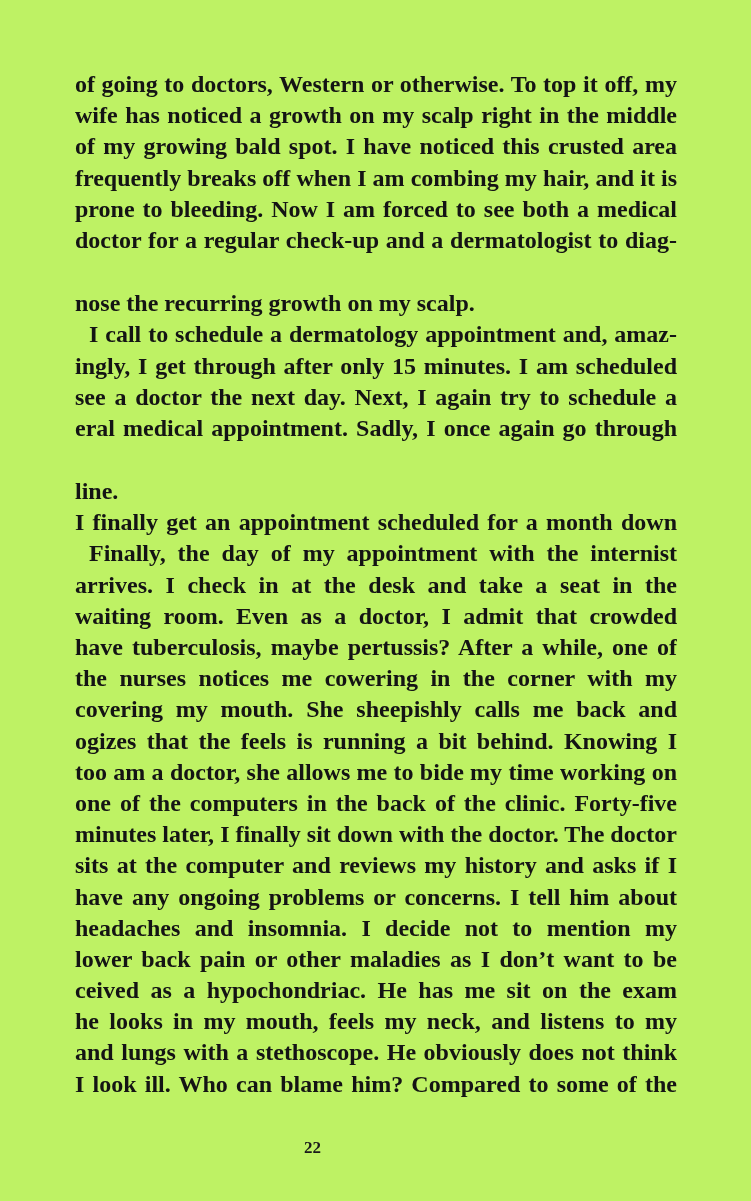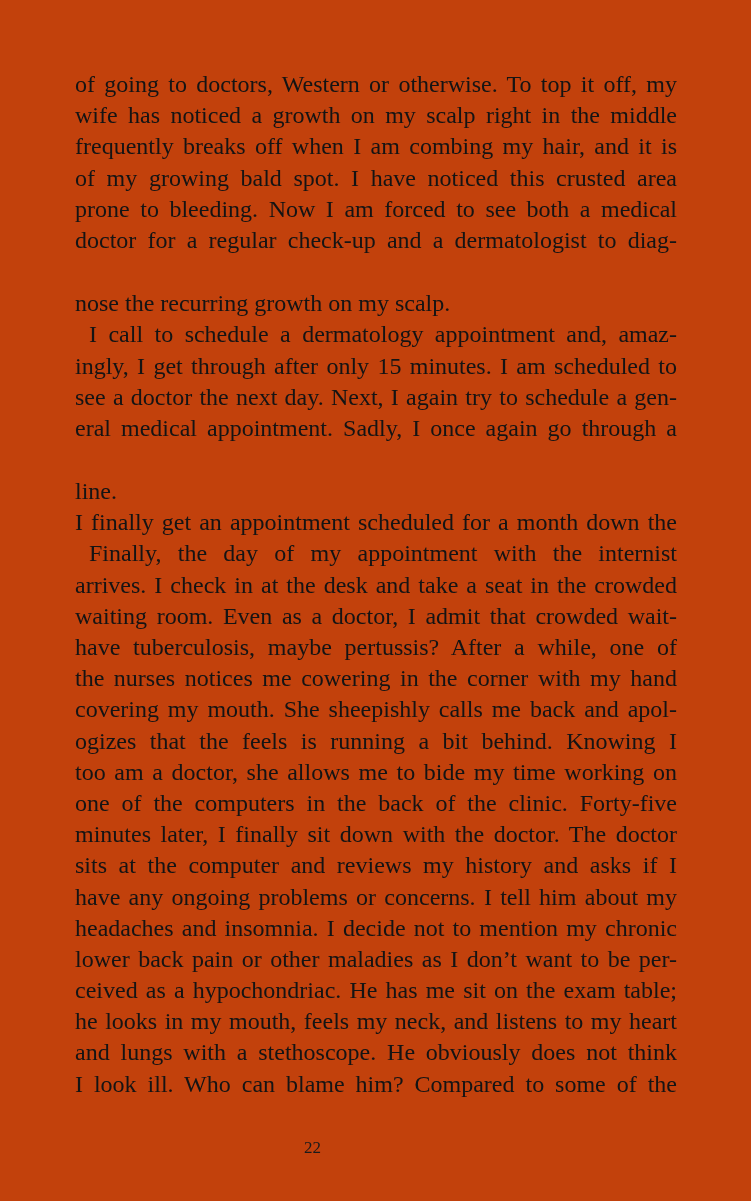--- a/index.html
+++ b/index.html
@@ -11,21 +11,22 @@
     width: 751px;
     height: 1201px;
     position: relative;
     font-family: "Liberation Serif", "DejaVu Serif", serif;
     color: #141414;
     overflow: hidden;
   }
   .page {
     position: absolute;
     inset: 0;
-    background: #c2410c;
+    background: #bef264;
+    font-weight: bold;
   }
   .text-block {
     position: absolute;
     left: 75px;
     top: 69px;
     width: 602px;
     font-size: 24px;
     line-height: 31.2px;
   }
   .paragraph {
@@ -58,22 +59,22 @@
   }
 </style>
 </head>
 <body>
 
 <main class="page">
   <section class="text-block">
       <div class="paragraph">
         <div class="text-line">of going to doctors, Western or otherwise. To top it off, my</div>
         <div class="text-line">wife has noticed a growth on my scalp right in the middle</div>
+        <div class="text-line">of my growing bald spot. I have noticed this crusted area</div>
         <div class="text-line">frequently breaks off when I am combing my hair, and it is</div>
-        <div class="text-line">of my growing bald spot. I have noticed this crusted area</div>
         <div class="text-line">prone to bleeding. Now I am forced to see both a medical</div>
         <div class="text-line">doctor for a regular check-up and a dermatologist to diag-</div>
         <div class="text-line para-end">nose the recurring growth on my scalp.</div>
       </div>
       <div class="paragraph">
         <div class="text-line indent">I call to schedule a dermatology appointment and, amaz-</div>
         <div class="text-line">ingly, I get through after only 15 minutes. I am scheduled to</div>
         <div class="text-line">see a doctor the next day. Next, I again try to schedule a gen-</div>
         <div class="text-line">eral medical appointment. Sadly, I once again go through a</div>
         <div class="text-line para-end">line.</div>

